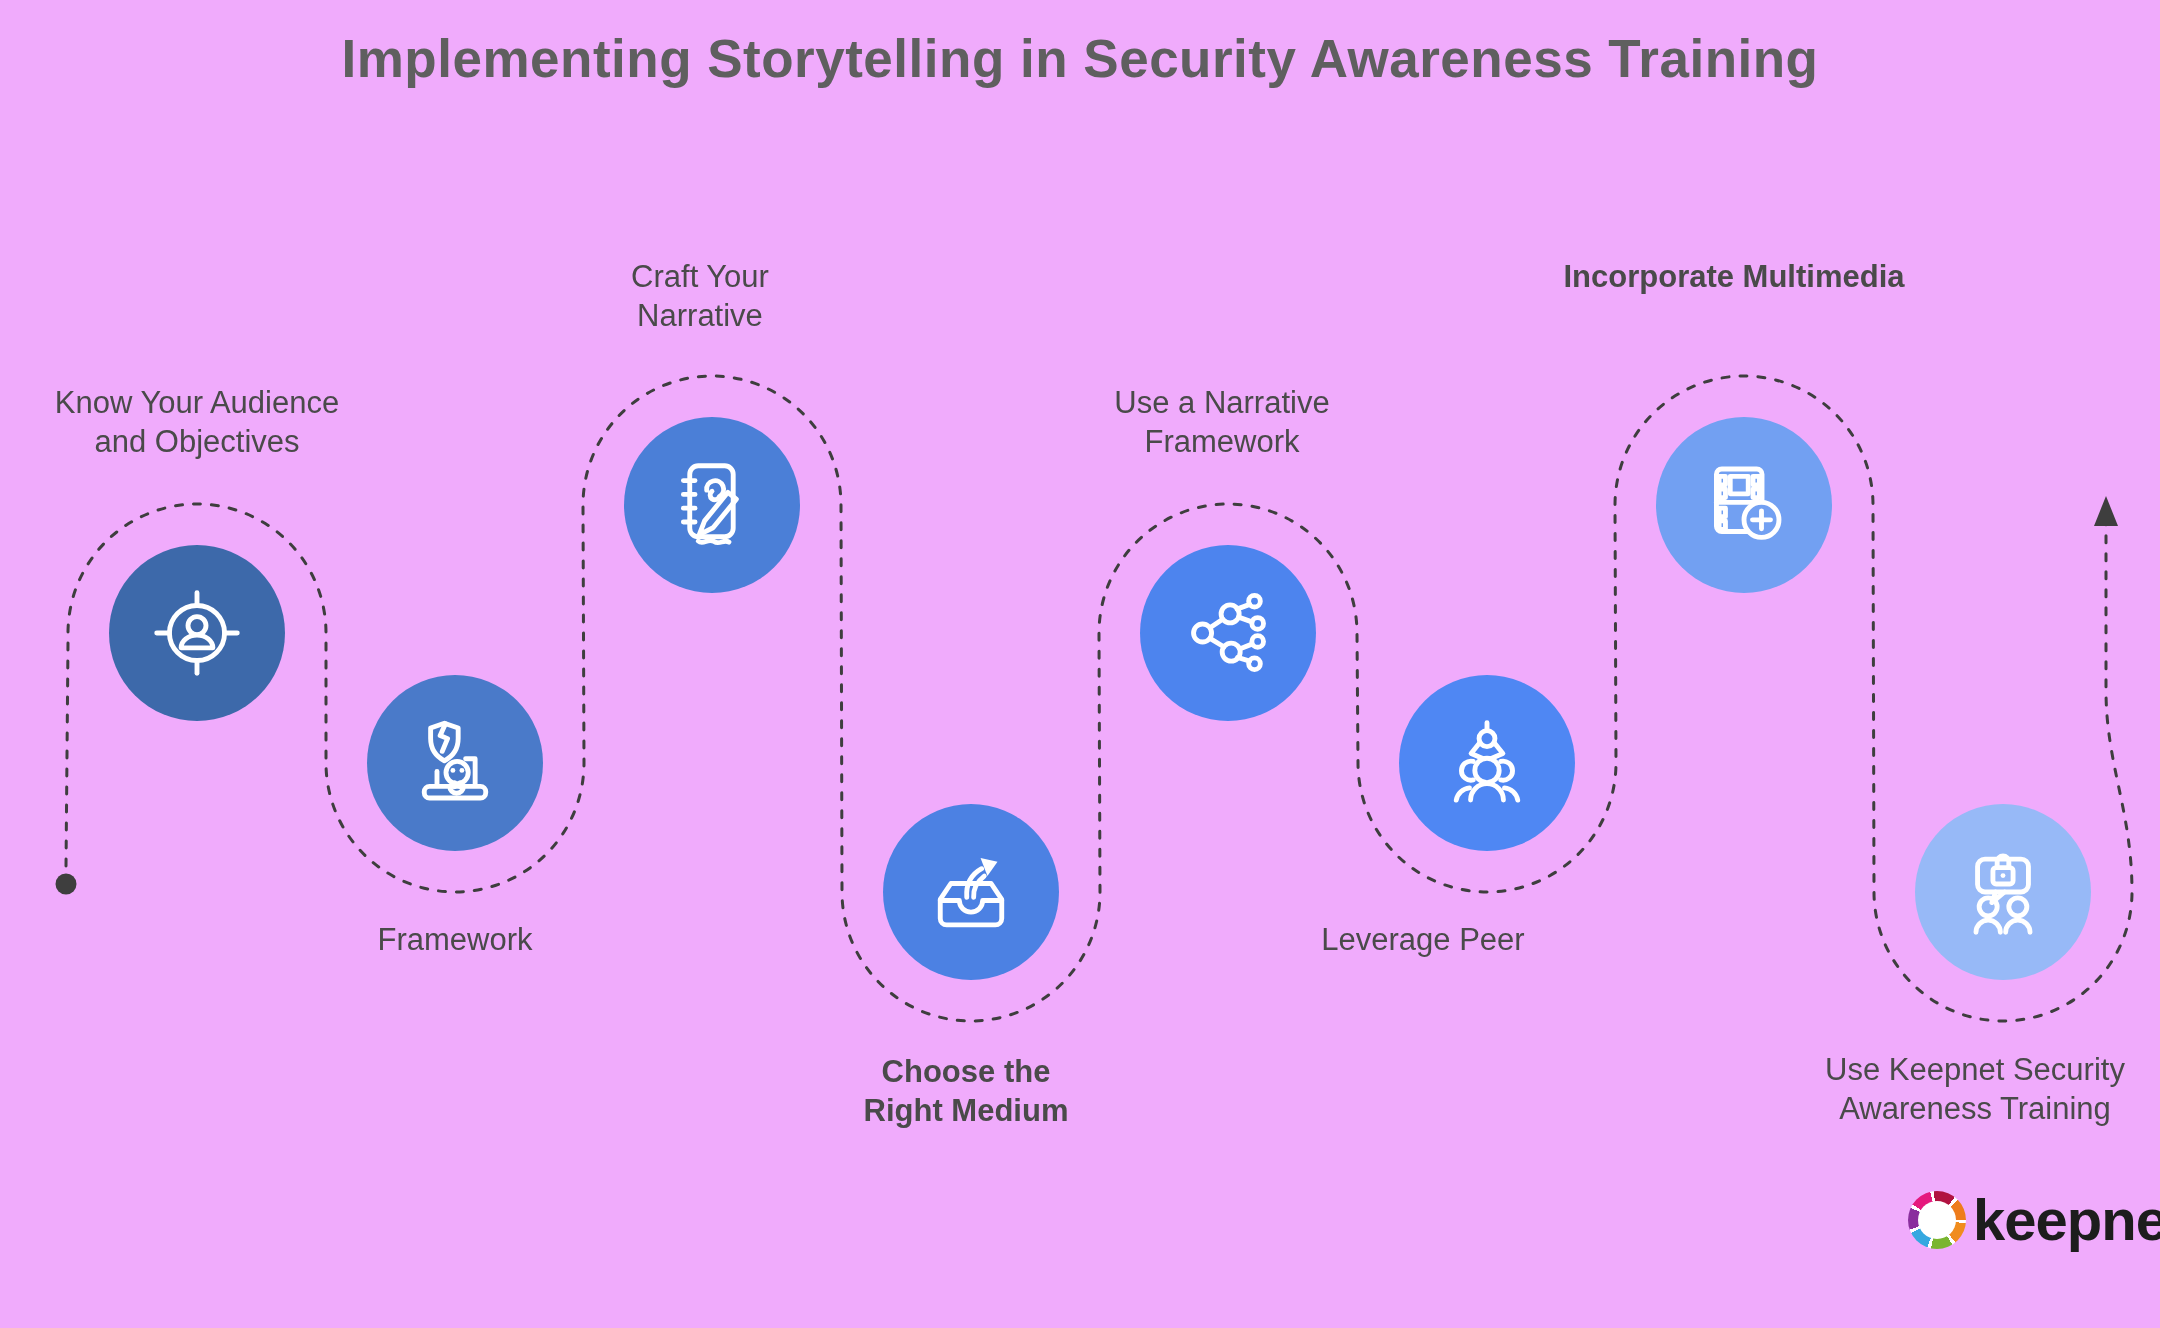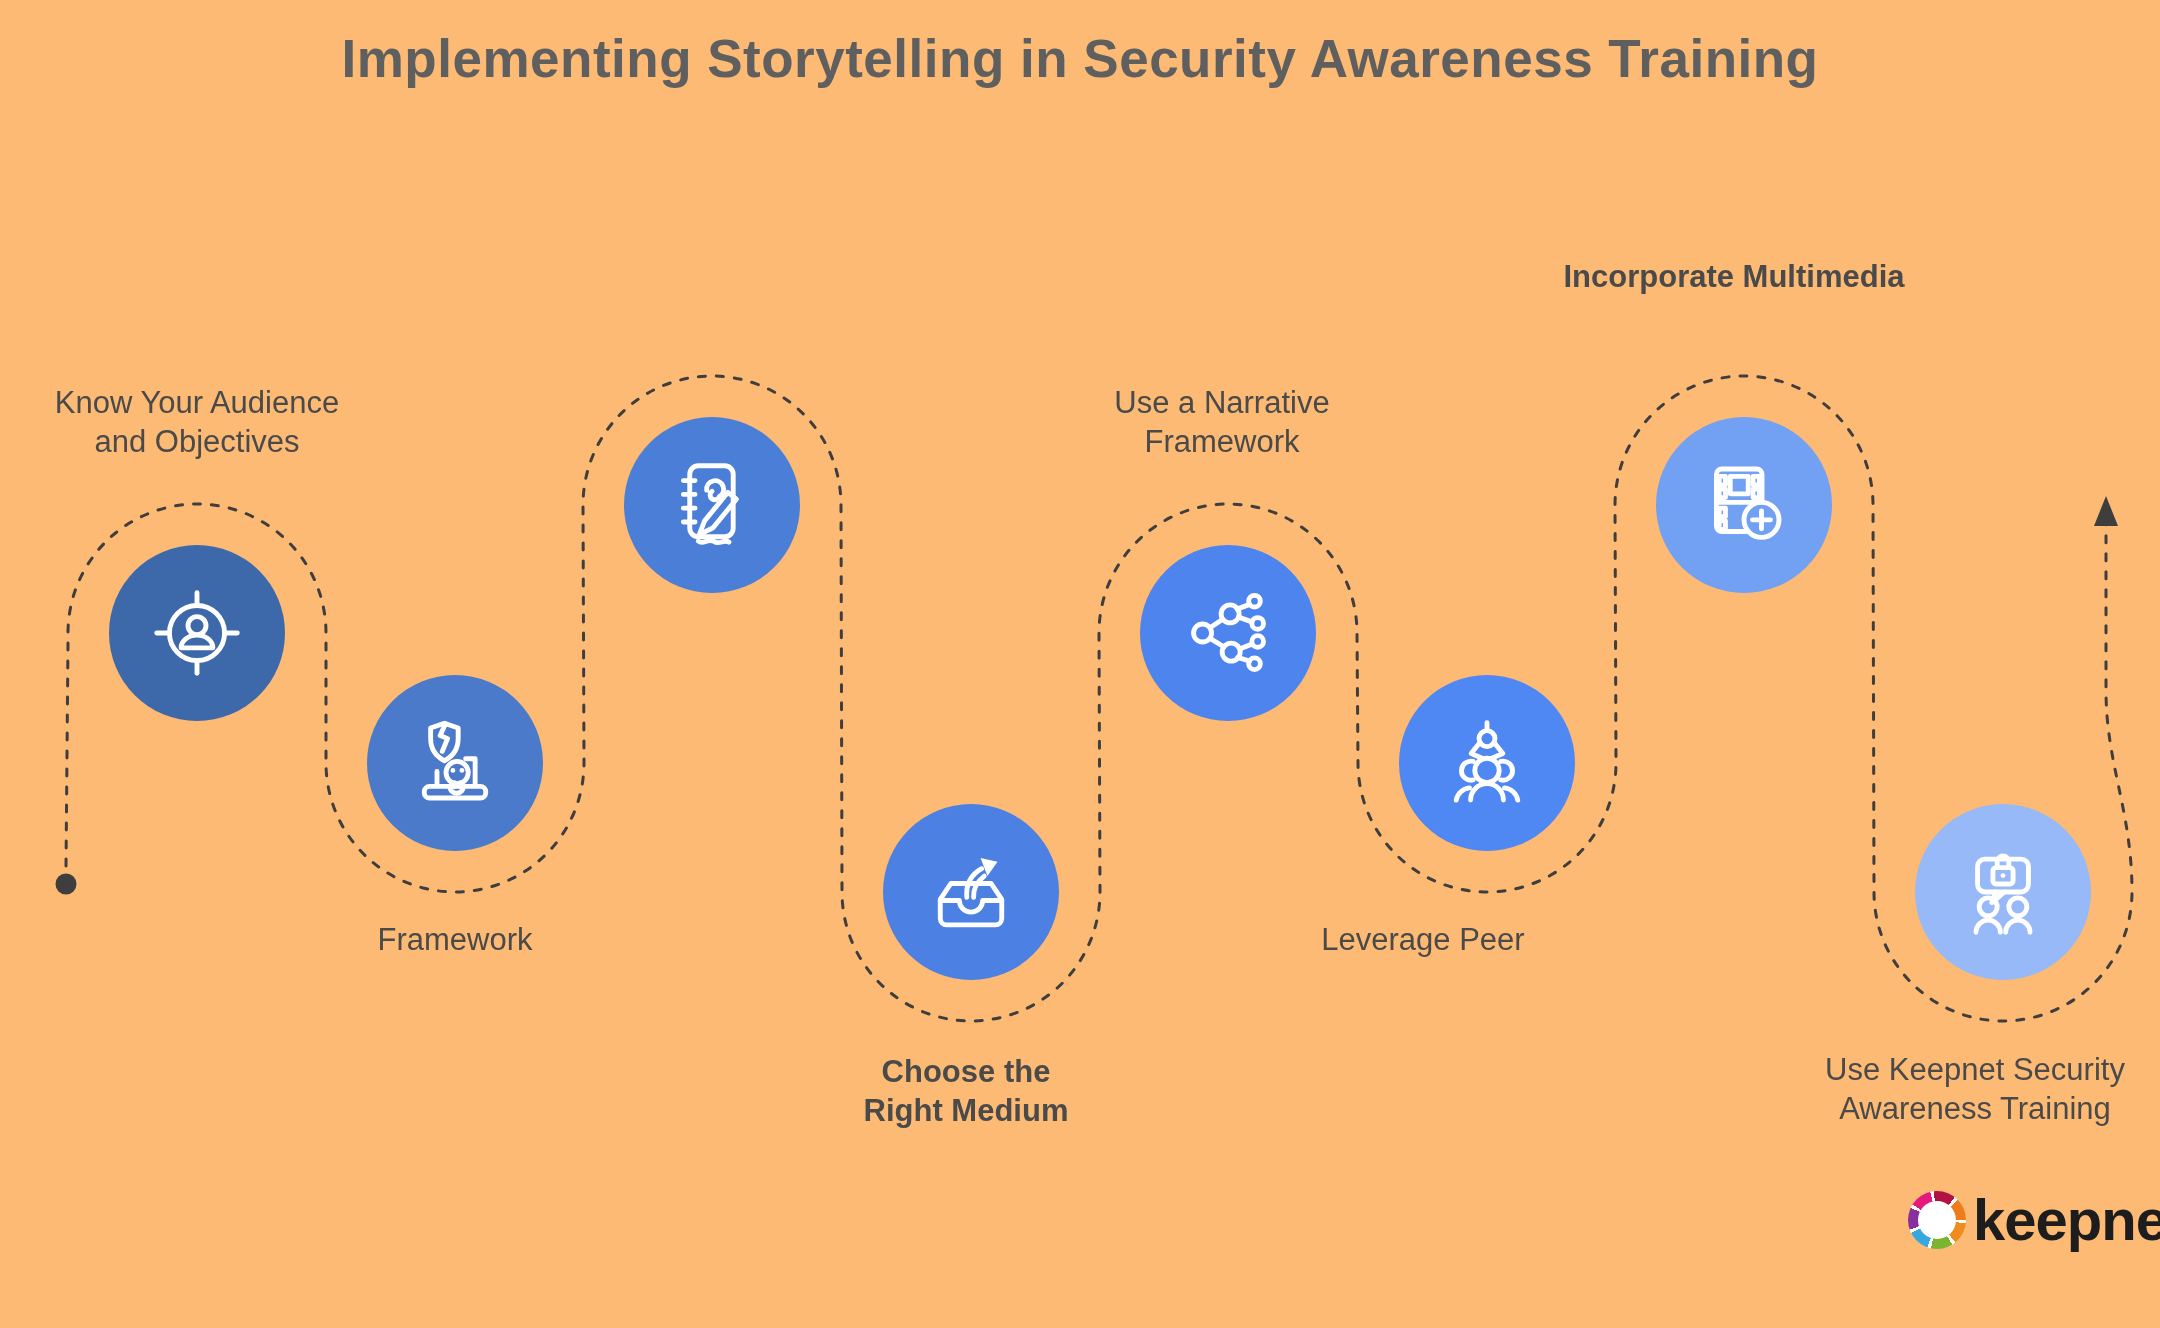--- a/index.html
+++ b/index.html
@@ -1,16 +1,16 @@
 <!DOCTYPE html>
 <html><head>
 <meta charset="utf-8">
 <style>
   html,body{margin:0;padding:0;background:#fff;}
-  .canvas{position:relative;width:2160px;height:1328px;background:#fdba74;overflow:hidden;
+  .canvas{position:relative;width:2160px;height:1328px;background:#f0abfc;overflow:hidden;
           font-family:"Liberation Sans",sans-serif;}
   .title{position:absolute;left:0;right:0;top:28px;margin:0;text-align:center;
          font-size:53px;font-weight:700;color:#5f5f5f;letter-spacing:.5px;}
   .flow{position:absolute;left:0;top:0;width:2160px;height:1328px;}
   .dash{fill:none;stroke-width:3;stroke-dasharray:7 11;stroke-linecap:round;}
   .node{position:absolute;width:176px;height:176px;border-radius:50%;
         display:flex;align-items:center;justify-content:center;}
   .node svg{width:106px;height:106px;stroke:#fff;fill:none;stroke-width:4.6;
             stroke-linecap:round;stroke-linejoin:round;}
   .label{position:absolute;width:460px;text-align:center;font-size:31px;
@@ -72,20 +72,24 @@
   </div>
 
   <div class="node" style="left: 624px; top: 417px; background: rgb(75, 127, 215);">
     <svg viewBox="0 0 100 100">
       <rect x="29" y="13" width="41" height="67" rx="8"></rect>
       <path d="M23 27 h11 M23 40 h11 M23 53 h11 M23 66 h11"></path>
       <path d="M45 36 a8 8 0 1 1 12 6 a4.5 4.5 0 1 1 -7 -5"></path>
       <path d="M38 78 l5 -13 22 -27 8 6.5 -22 27 z"></path>
       <path d="M37 84 c5 4.5 9 -3.5 15 .5 c5 3.5 9 -2.5 14 .5"></path>
     </svg>
+  </div>
+  <div class="label" style="left:470px;top:257px;">
+    <div>Craft Your</div>
+    <div>Narrative</div>
   </div>
 
   <div class="node" style="left: 883px; top: 804px; background: rgb(76, 129, 227);">
     <svg viewBox="0 0 100 100">
       <path d="M21 57 L31 42 H69 L79 57 V75 a6 6 0 0 1 -6 6 H27 a6 6 0 0 1 -6 -6 Z"></path>
       <path d="M21 58 H39 a11 11 0 0 0 22 0 H79"></path>
       <path d="M46 55 C45 41 51 33 60 28"></path>
       <path d="M52.5 55 C52 46 56 40 62.5 35"></path>
       <polygon points="59,18 75,21.5 65.5,35" fill="#fff" stroke="none"></polygon>
     </svg>

